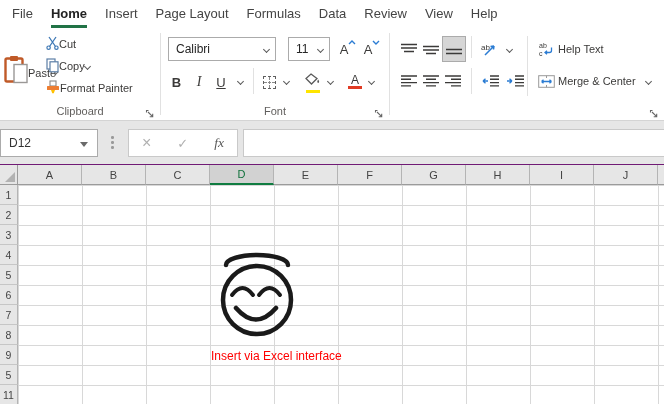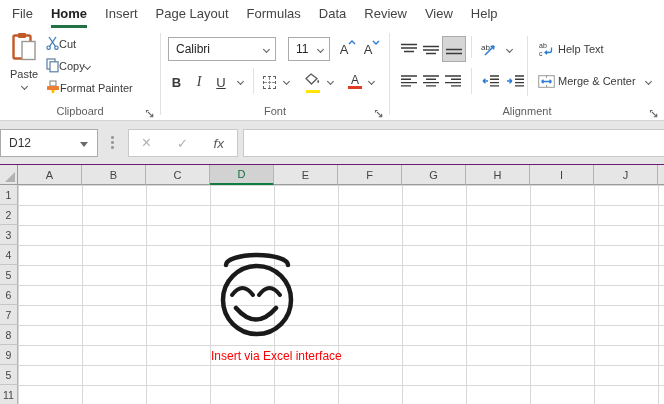--- a/index.html
+++ b/index.html
@@ -22,21 +22,21 @@
   #grp-align{ left:390px; width:274px; }
   .gsep{ position:absolute; top:5px; bottom:5px; width:1px; background:#e1e1e1; }
   .group-label{ position:absolute; bottom:3px; left:0; right:0; text-align:center;
                 font-size:11px; color:#605e5c; }
   .launcher{ position:absolute; bottom:4px; right:4px; width:11px; height:11px; }
   .chev{ display:inline-block; width:5px; height:5px; border-right:1.4px solid #5a5a5a;
          border-bottom:1.4px solid #5a5a5a; transform:rotate(45deg); }
 
   
   .paste-btn{ position:absolute; left:4px; top:4px; width:40px; height:78px;
-              display:flex; flex-direction:column; align-items:center; }
+              display:flex; flex-direction:row; align-items:center; }
   .paste-btn .lbl{ font-size:11px; margin-top:3px; }
   .paste-btn .chev{ margin-top:4px; }
   .clip-item{ position:absolute; left:46px; height:18px; display:flex; align-items:center;
               font-size:11px; color:#3b3a39; white-space:nowrap; }
   .borders-ico{ position:relative; display:inline-block; width:13px; height:13px;
                 border:1px dashed #5f5f5f; }
   .borders-ico:before{ content:""; position:absolute; left:50%; top:0; bottom:0;
                 border-left:1px dashed #8a8a8a; }
   .borders-ico:after{ content:""; position:absolute; top:50%; left:0; right:0;
                 border-top:1px dashed #8a8a8a; }
@@ -66,21 +66,21 @@
              font-size:12px; color:#333; }
   .nb-tri{ position:absolute; right:9px; top:12px; width:0; height:0;
            border-left:4px solid transparent; border-right:4px solid transparent;
            border-top:5px solid #6a6a6a; }
   .vdots{ position:absolute; left:111px; top:15px; width:2.5px; height:2.5px; border-radius:50%;
           background:#9a9a9a; box-shadow:0 5px 0 #9a9a9a, 0 10px 0 #9a9a9a; }
   .fx-box{ position:absolute; left:128px; top:8px; width:110px; height:28px; background:#fff;
            border:1px solid #c9c9c9; display:flex; align-items:center; justify-content:space-around; }
   .btn-cancel{ font-size:16px; color:#b0b0b0; }
   .btn-enter{ font-size:13px; color:#b0b0b0; }
-  .btn-fx{ font-family:Liberation Sans, sans-serif; font-style:italic; font-size:13.5px; color:#595959; }
+  .btn-fx{ font-family:Liberation Serif, serif; font-style:italic; font-size:13.5px; color:#595959; }
   .formula-input{ position:absolute; left:243px; top:8px; right:0; height:28px; background:#fff;
            border:1px solid #c9c9c9; border-right:none; font-size:12px; padding:6px; color:#333; }
 
   
   .sheet{ position:absolute; left:0; top:165px; right:0; bottom:0; background:#fff; }
   .corner{ position:absolute; left:0; top:0; width:18px; height:20px; background:#e6e6e6;
            border-right:1px solid #9b9b9b; border-bottom:1px solid #9b9b9b; }
   .corner-tri{ position:absolute; right:2px; bottom:2px; width:0; height:0;
            border-left:10px solid transparent; border-bottom:10px solid #b2b2b2; }
   .col-headers{ position:absolute; left:18px; top:0; right:0; height:20px; display:flex; }
@@ -317,21 +317,20 @@
       <div class="rowbtn" style="left:146px; top:41px; width:20px;">
         <svg width="17" height="13" viewBox="0 0 17 13">
           <rect x="0.7" y="0.7" width="15.6" height="11.6" fill="#fff" stroke="#9a9a9a" stroke-width="1"></rect>
           <path d="M8.5 0.7 V3 M8.5 10 V12.3" stroke="#9a9a9a" stroke-width="1"></path>
           <path d="M3.5 6.5 H13.5 M3.5 6.5 L5.5 4.8 M3.5 6.5 L5.5 8.2 M13.5 6.5 L11.5 4.8 M13.5 6.5 L11.5 8.2" stroke="#2B7CD3" stroke-width="1.3" fill="none"></path>
         </svg>
       </div>
       <div class="al-label" style="left:168px; top:47px;">Merge &amp; Center</div>
       <span class="chev" style="position:absolute; left:256px; top:51px;"></span>
 
-      <div class="group-label">Alignment</div>
       <span class="launcher">
         <svg viewBox="0 0 10 10" width="10" height="10">
             <path d="M1.5 3.5 V1.5 H3.5 M3 3 L7.2 7.2 M7.7 4.7 V7.7 H4.7" fill="none" stroke="#666" stroke-width="1.1"></path>
           </svg>
       </span>
     </div>
   </div>
 
   <div class="formula-row">
     <div class="name-box">

